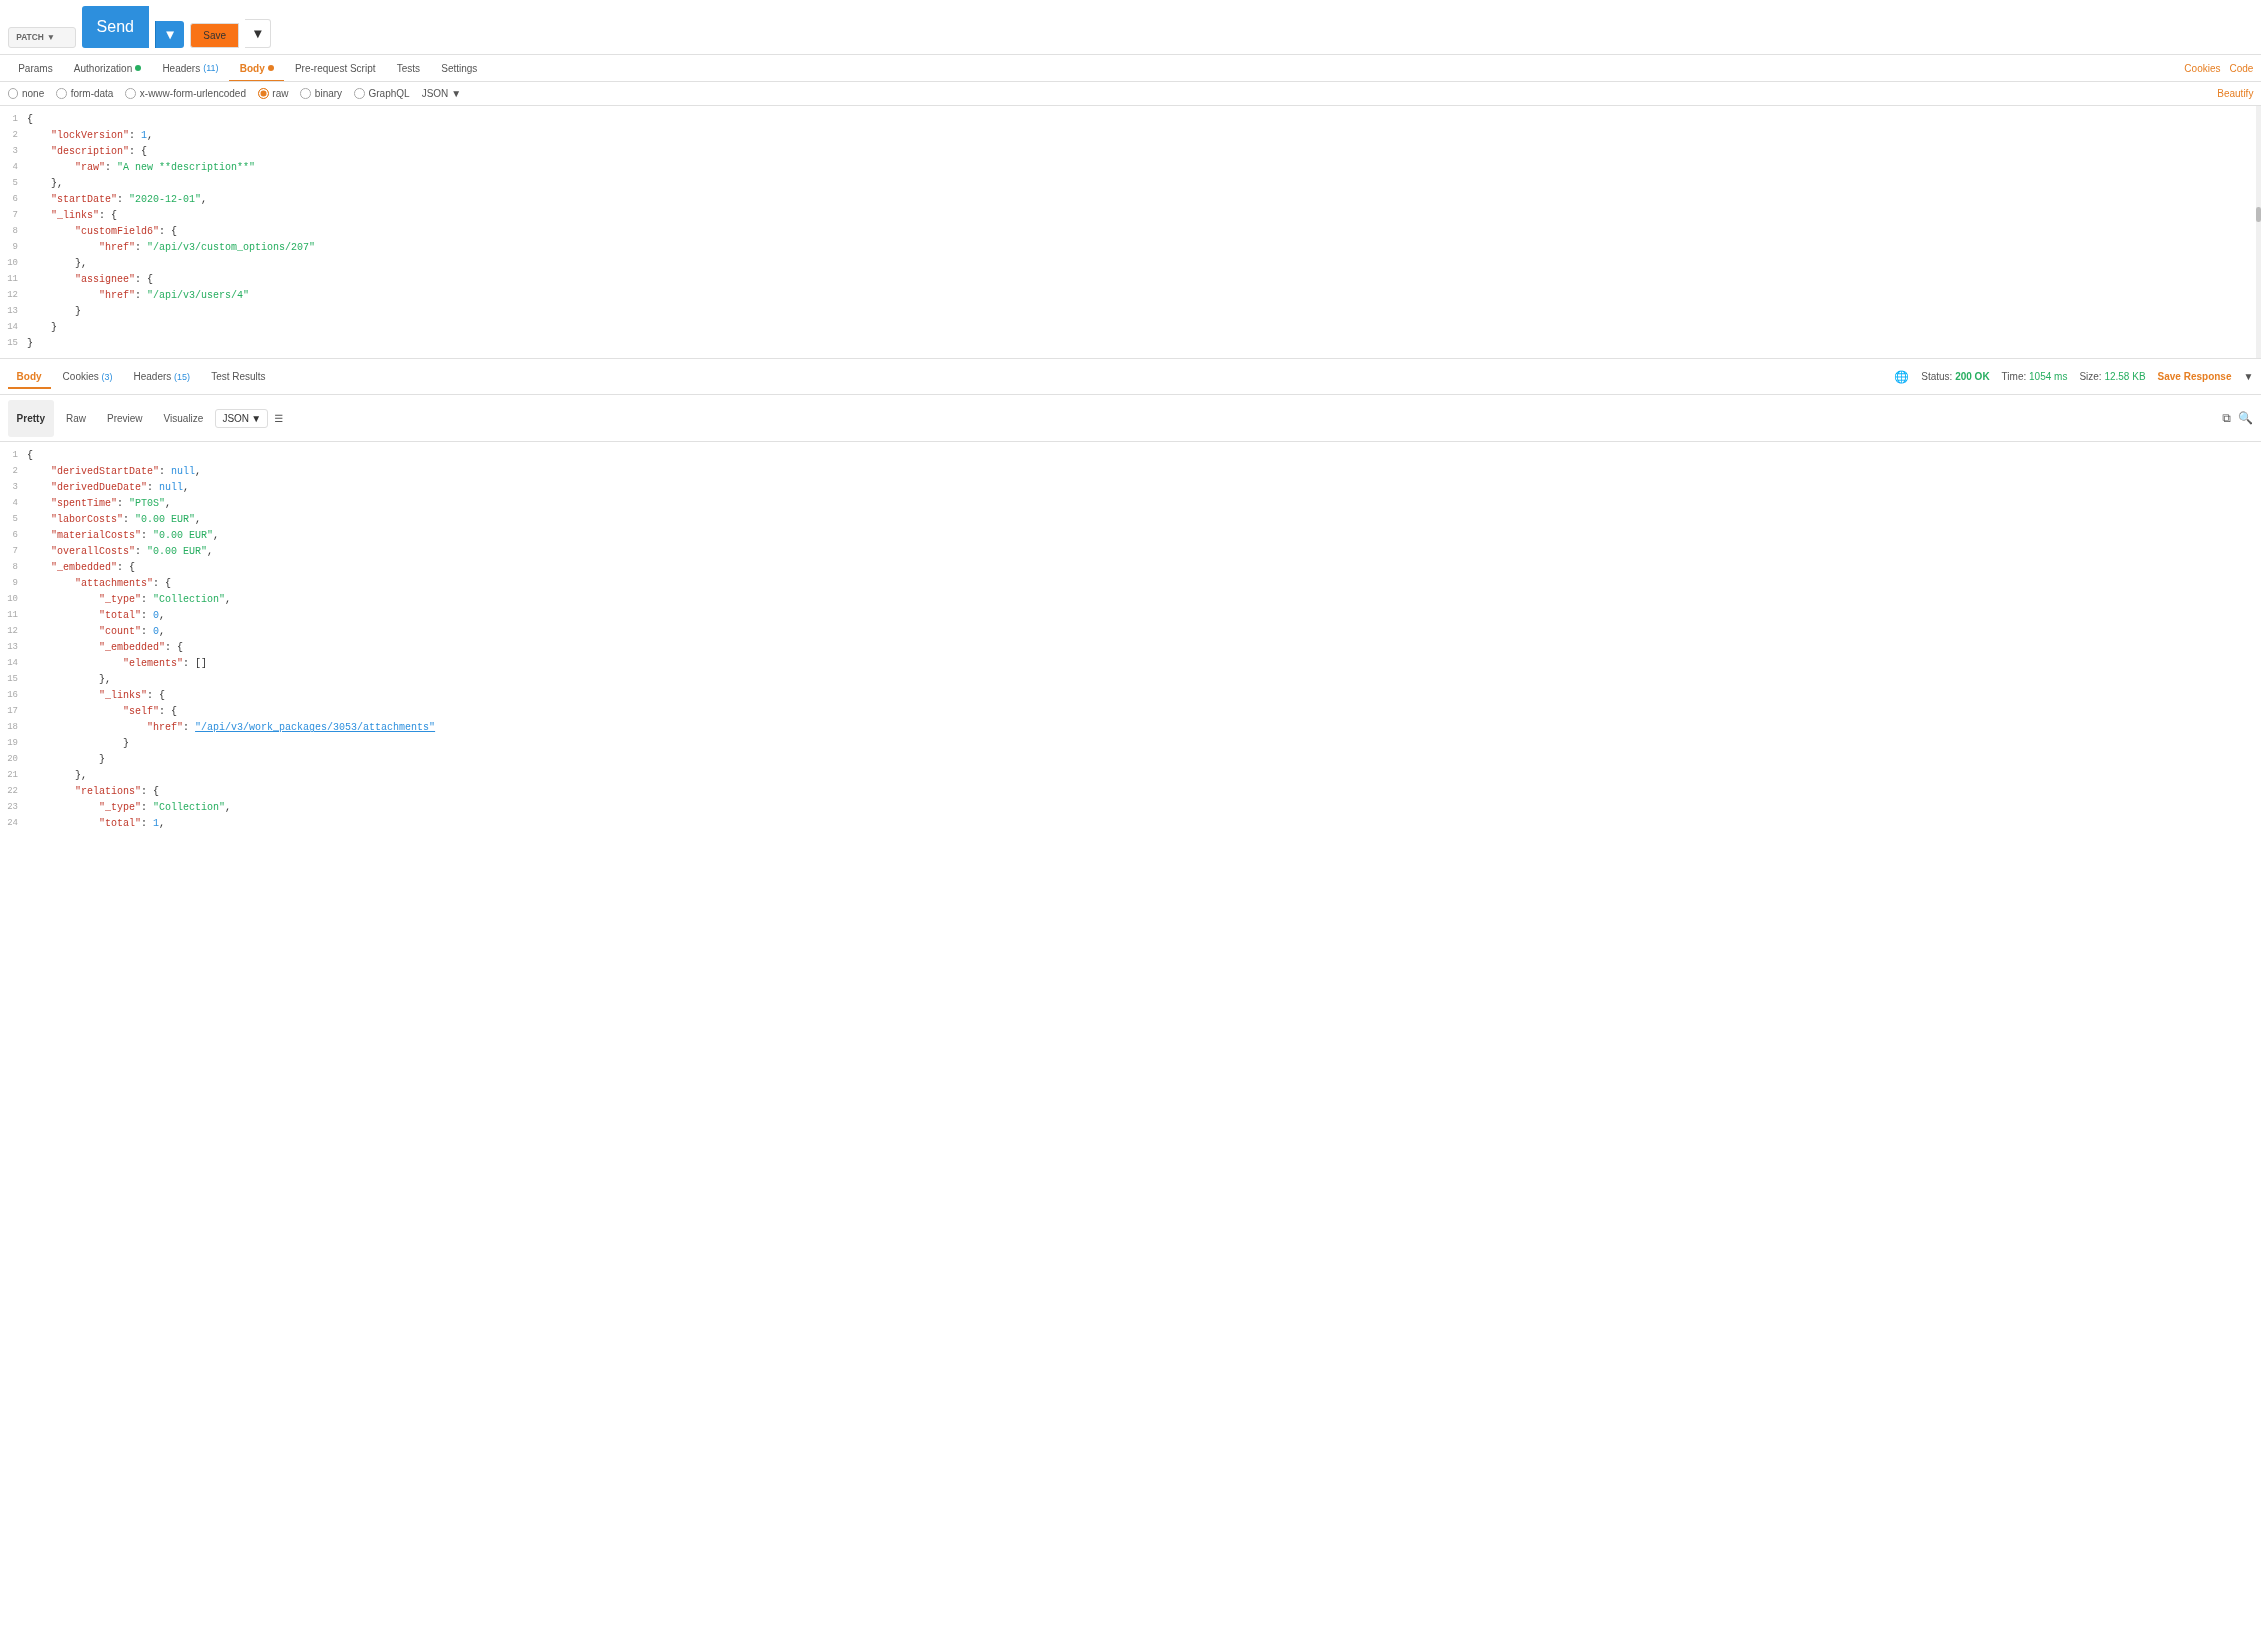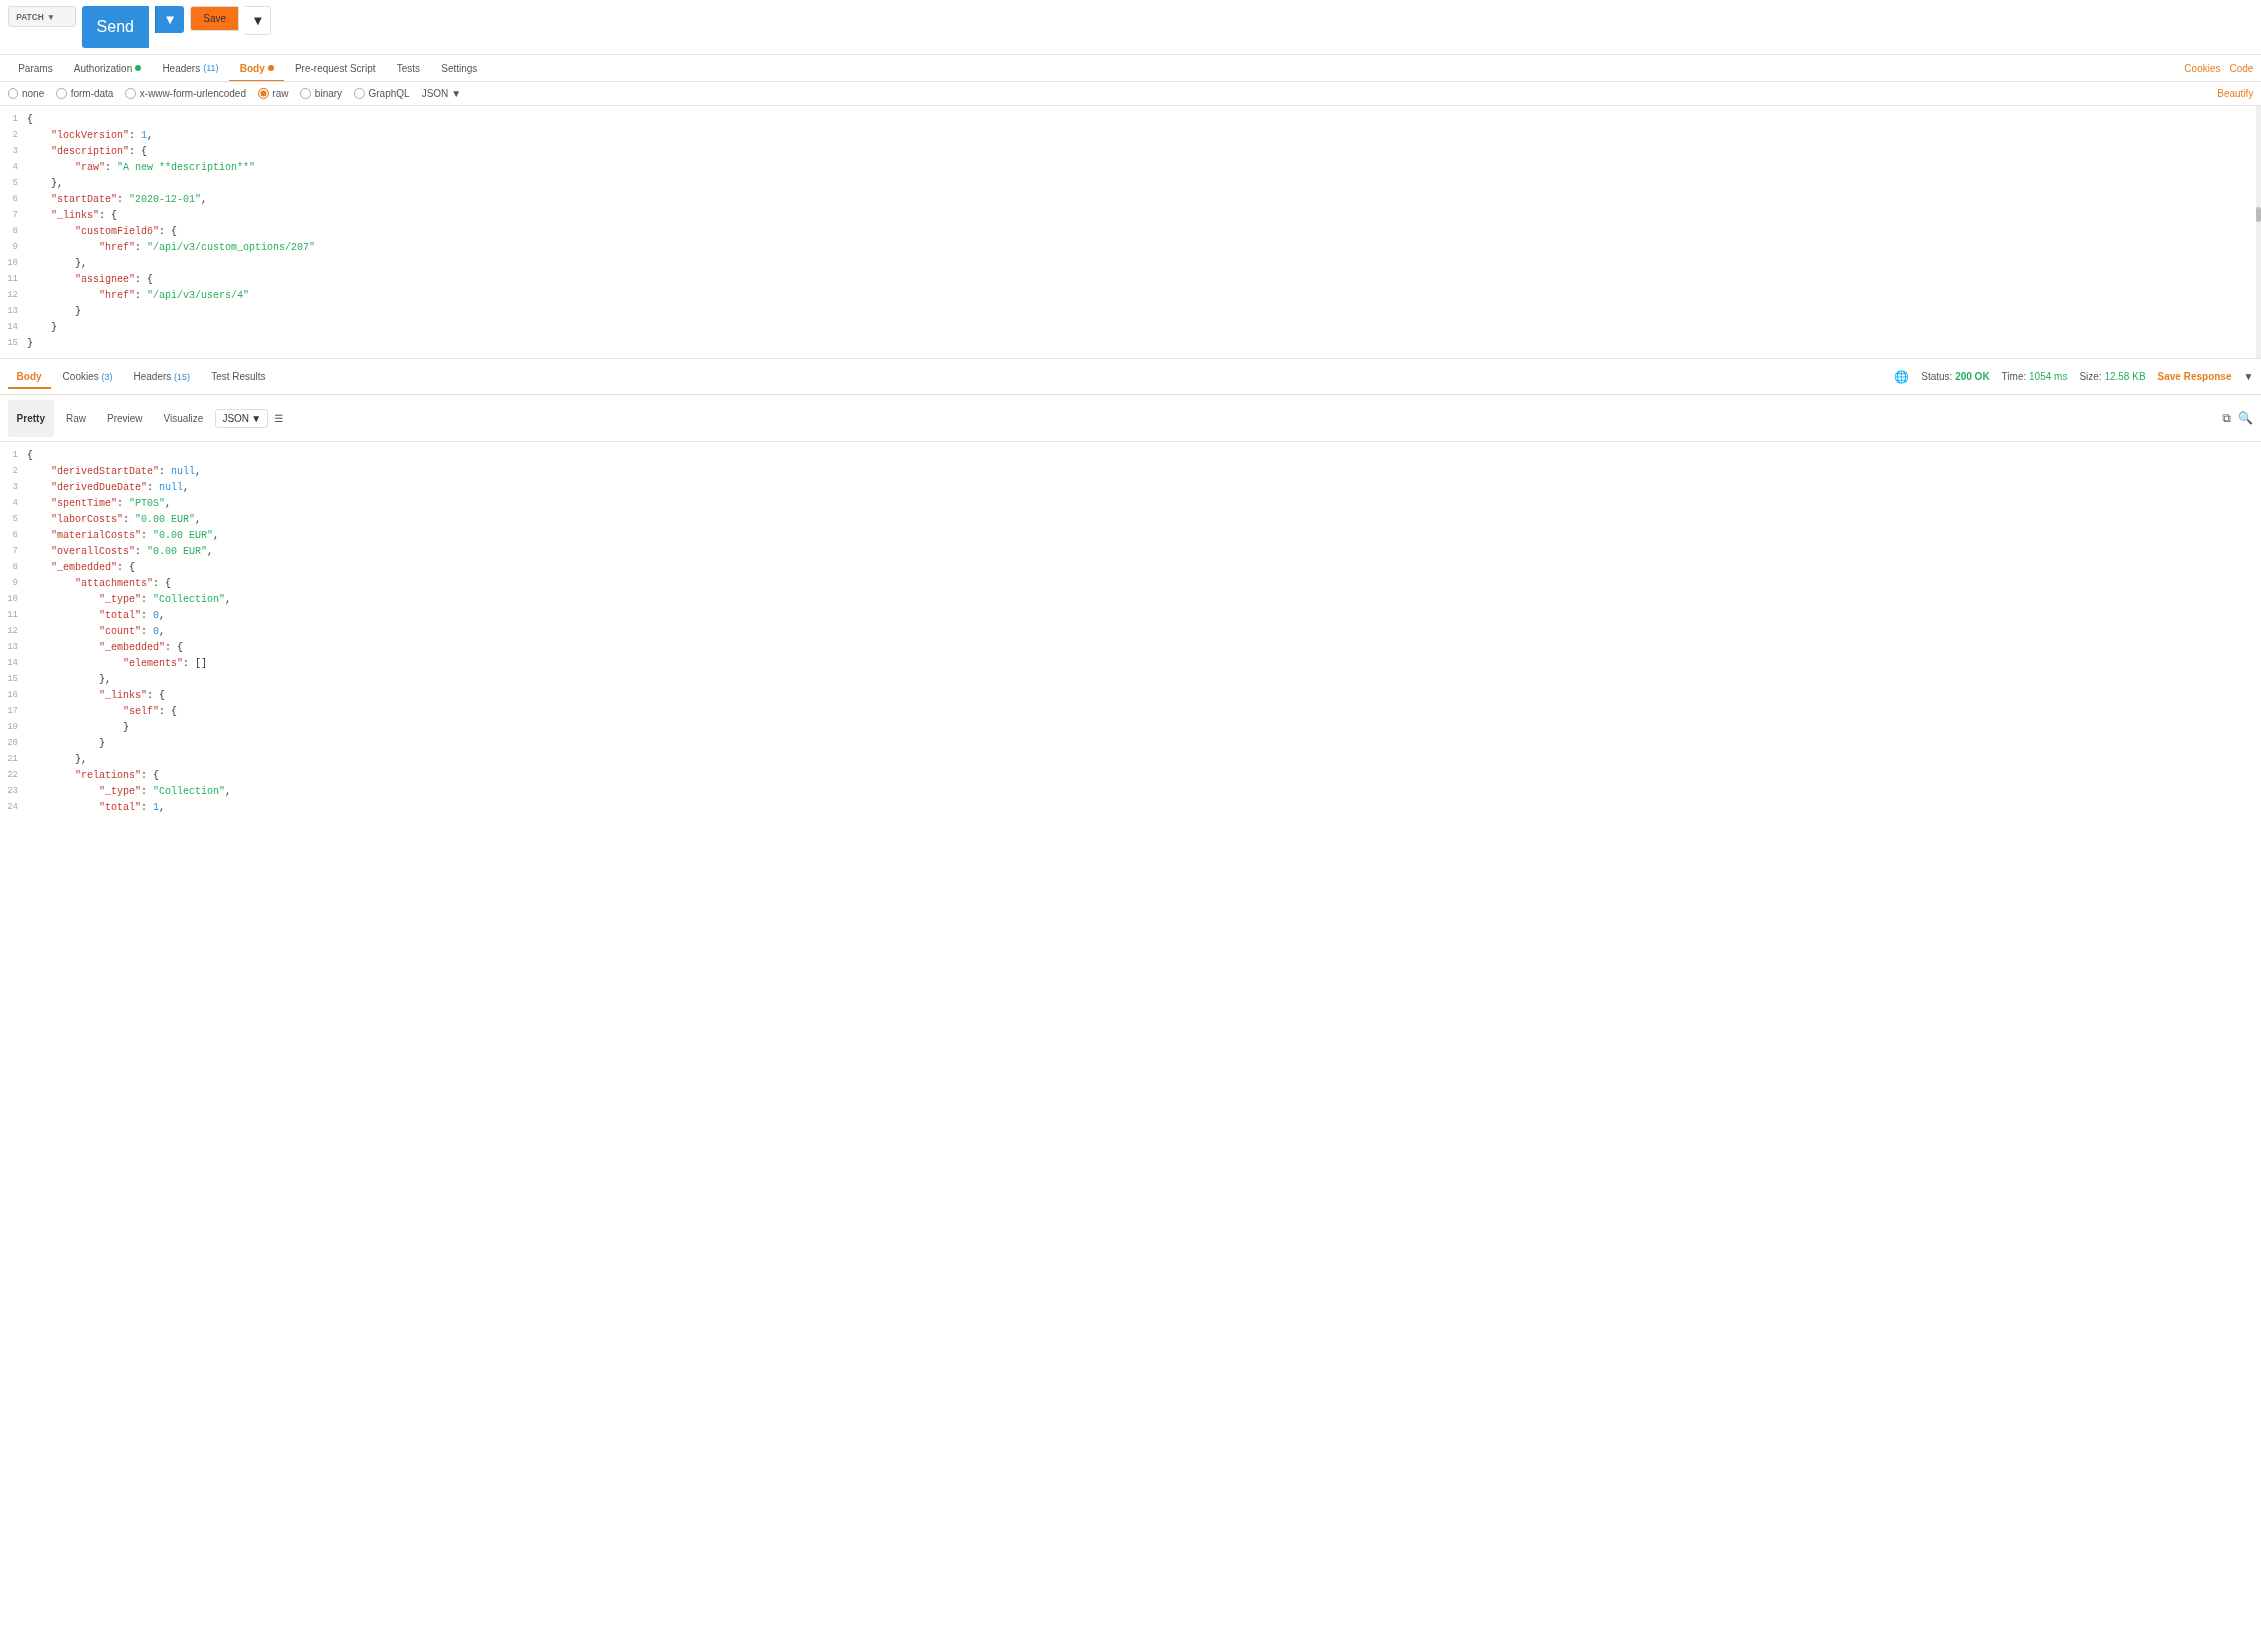--- a/index.html
+++ b/index.html
@@ -1,21 +1,21 @@
 <!DOCTYPE html>
 <html style="font-size:12px"><head>
   <meta charset="utf-8">
   <style>
     * { box-sizing: border-box; margin: 0; padding: 0; }
     body { font-family: -apple-system, BlinkMacSystemFont, 'Segoe UI', sans-serif; font-size: 10px; background: #fff; color: #333; }
 
     
     .top-bar {
       display: flex;
-      align-items: flex-start;
+      align-items: flex-end;
       padding: 6px 7.6px;
       gap: 6px;
       border-bottom: 0.8px solid #e0e0e0;
       background: #fff;
     }
     .method-select {
       display: flex;
       align-items: center;
       gap: 3px;
       background: #f5f5f5;
@@ -571,20 +571,24 @@
   </div>
   <div class="code-line">
     <span class="line-num">16</span>
     <span class="code-content">            <span class="k">"_links"</span><span class="p">: {</span></span>
   </div>
   <div class="code-line">
     <span class="line-num">17</span>
     <span class="code-content">                <span class="k">"self"</span><span class="p">: {</span></span>
   </div>
   <div class="code-line">
+    <span class="line-num">18</span>
+    <span class="code-content">                    <span class="k">"href"</span><span class="p">: </span><span class="link">"/api/v3/work_packages/3053/attachments"</span></span>
+  </div>
+  <div class="code-line">
     <span class="line-num">19</span>
     <span class="code-content p">                }</span>
   </div>
   <div class="code-line">
     <span class="line-num">20</span>
     <span class="code-content p">            }</span>
   </div>
   <div class="code-line">
     <span class="line-num">21</span>
     <span class="code-content p">        },</span>

